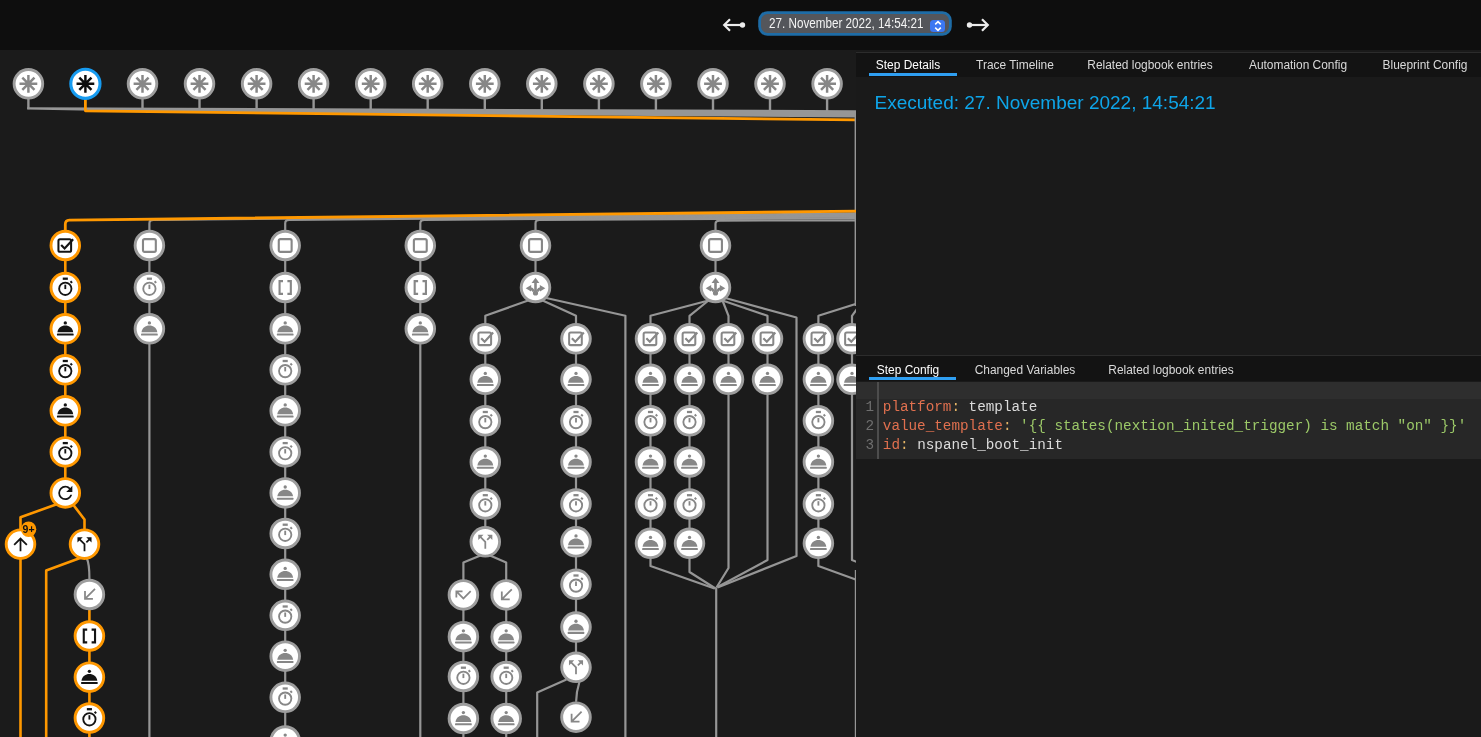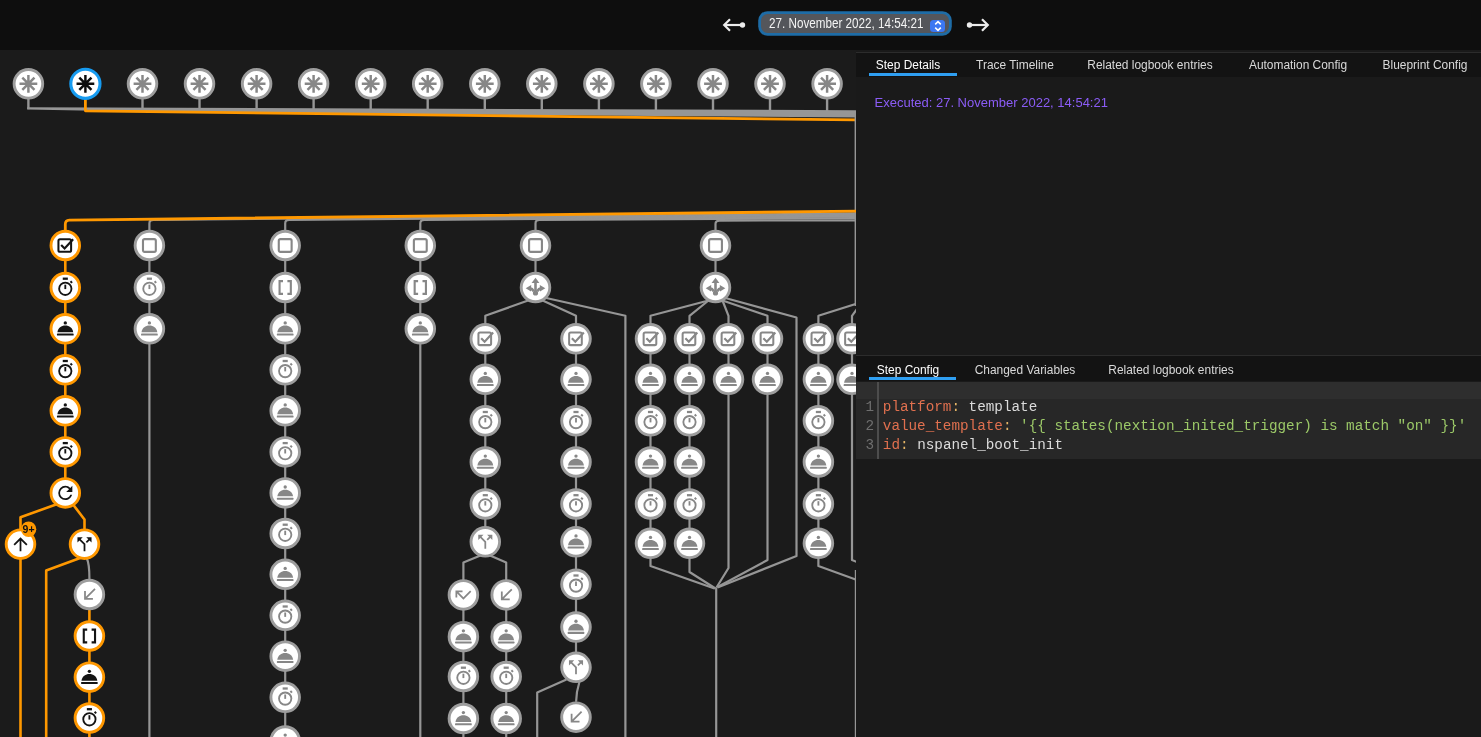--- a/index.html
+++ b/index.html
@@ -727,21 +727,21 @@
     </g>
   </svg>
 <div style="position:absolute;left:856px;top:50px;width:625px;height:687px;background:#1a1a1a"></div>
 <div style="position:absolute;left:856px;top:52px;width:625px;height:24px;background:#131313;border-top:1px solid #2c2c2c"></div>
 <div style="position:absolute;left:908px;top:64.5px;transform:translate(-50%,-50%) scaleX(0.97);font-size:12.3px;color:#ffffff;white-space:nowrap">Step Details</div>
 <div style="position:absolute;left:1014.8px;top:64.5px;transform:translate(-50%,-50%) scaleX(0.97);font-size:12.3px;color:#d9d9d9;white-space:nowrap">Trace Timeline</div>
 <div style="position:absolute;left:1150.4px;top:64.5px;transform:translate(-50%,-50%) scaleX(0.97);font-size:12.3px;color:#d9d9d9;white-space:nowrap">Related logbook entries</div>
 <div style="position:absolute;left:1298.4px;top:64.5px;transform:translate(-50%,-50%) scaleX(0.97);font-size:12.3px;color:#d9d9d9;white-space:nowrap">Automation Config</div>
 <div style="position:absolute;left:1425px;top:64.5px;transform:translate(-50%,-50%) scaleX(0.97);font-size:12.3px;color:#d9d9d9;white-space:nowrap">Blueprint Config</div>
 <div style="position:absolute;left:868.5px;top:73.2px;width:88px;height:3px;background:#2f9ff2"></div>
-<div style="position:absolute;left:874.5px;top:94.5px;font-size:13px;line-height:16px;color:#8b5cf6;white-space:nowrap">Executed: 27. November 2022, 14:54:21</div>
+<div style="position:absolute;left:874.5px;top:94.5px;font-size:19px;line-height:16px;color:#0ea5e9;white-space:nowrap">Executed: 27. November 2022, 14:54:21</div>
 <div style="position:absolute;left:856px;top:355px;width:625px;height:25px;background:#131313;border-top:1px solid #2c2c2c"></div>
 <div style="position:absolute;left:907.9px;top:369.5px;transform:translate(-50%,-50%) scaleX(0.97);font-size:12.3px;color:#ffffff;white-space:nowrap">Step Config</div>
 <div style="position:absolute;left:1024.5px;top:369.5px;transform:translate(-50%,-50%) scaleX(0.97);font-size:12.3px;color:#d9d9d9;white-space:nowrap">Changed Variables</div>
 <div style="position:absolute;left:1171px;top:369.5px;transform:translate(-50%,-50%) scaleX(0.97);font-size:12.3px;color:#d9d9d9;white-space:nowrap">Related logbook entries</div>
 <div style="position:absolute;left:868.5px;top:376.6px;width:87px;height:3px;background:#2f9ff2"></div>
 <div style="position:absolute;left:856px;top:381.5px;width:625px;height:77.5px;background:#272727"></div>
 <div style="position:absolute;left:856px;top:381.5px;width:625px;height:17px;background:#2e2e2e"></div>
 <div style="position:absolute;left:877.2px;top:381.5px;width:1.5px;height:77.5px;background:#4d4d4d"></div>
 <div style="position:absolute;left:856px;top:398.0px;width:625px;height:19.1px;font-family:'Liberation Mono',monospace;font-size:14.3px;line-height:19.1px;white-space:pre"><span style="position:absolute;left:0;width:18px;text-align:right;color:#6f6f6f">1</span><span style="position:absolute;left:26.8px"><span style="color:#e0704f">platform</span><span style="color:#e5b566">:</span><span style="color:#dcdcdc"> template</span></span></div>
 <div style="position:absolute;left:856px;top:417.1px;width:625px;height:19.1px;font-family:'Liberation Mono',monospace;font-size:14.3px;line-height:19.1px;white-space:pre"><span style="position:absolute;left:0;width:18px;text-align:right;color:#6f6f6f">2</span><span style="position:absolute;left:26.8px"><span style="color:#e0704f">value_template</span><span style="color:#e5b566">:</span><span style="color:#9cc968"> '{{ states(nextion_inited_trigger) is match "on" }}'</span></span></div>

